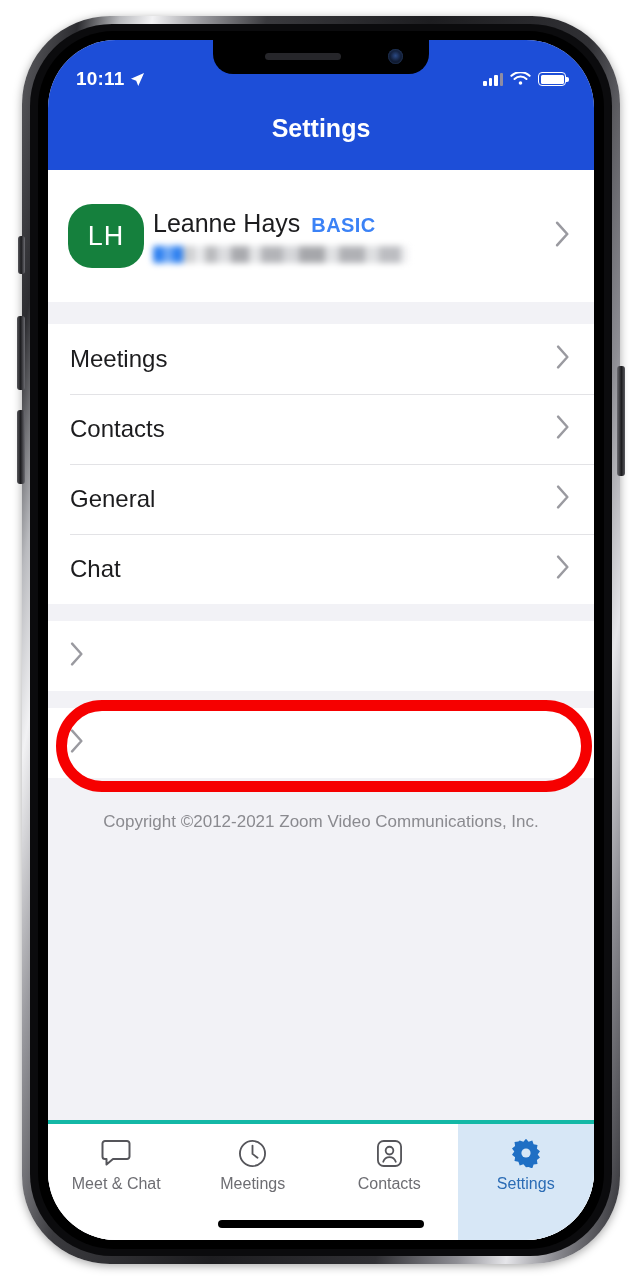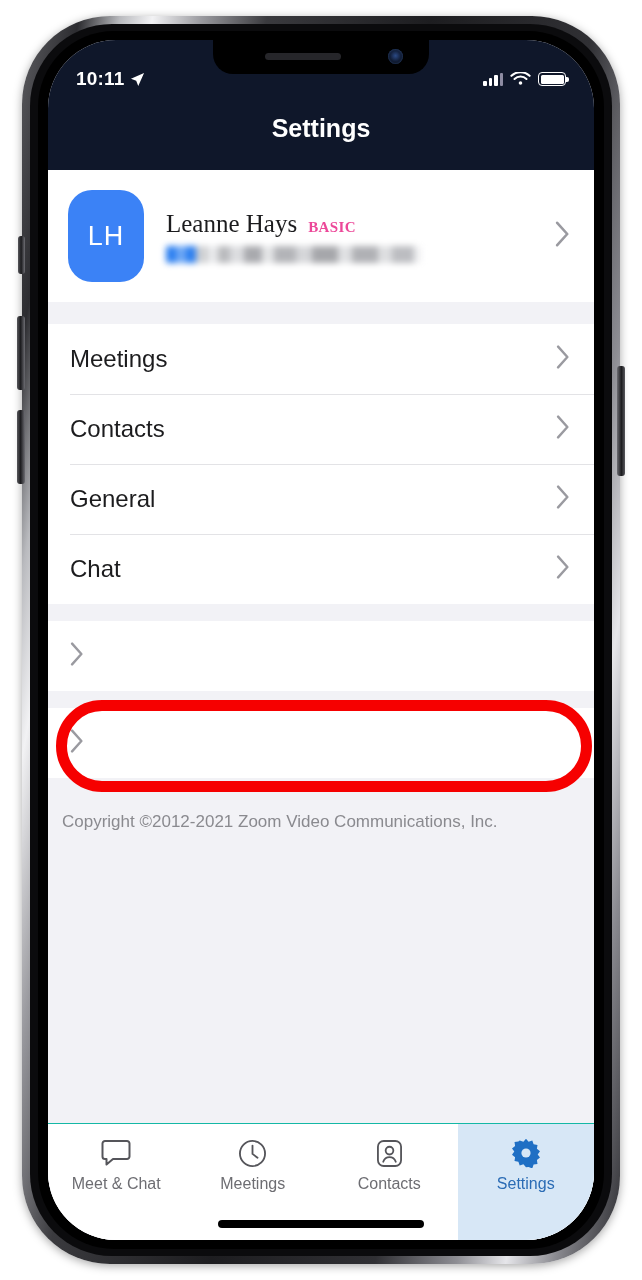--- a/index.html
+++ b/index.html
@@ -110,21 +110,21 @@
     background: radial-gradient(circle at 50% 45%, #2b4a86 0%, #14213d 45%, #05070c 80%);
     box-shadow: inset 0 0 2px #3a5f9e;
   }
 
   
   .navbar {
     position: absolute;
     left: 0; top: 0;
     width: 100%;
     height: 130px;
-    background: #0f172a;
+    background: #1d4ed8;
     z-index: 20;
   }
   .statusbar {
     position: absolute;
     left: 0; top: 24px;
     width: 100%;
     height: 30px;
     display: flex;
     align-items: center;
     justify-content: space-between;
@@ -193,51 +193,50 @@
 
   .profile {
     background: #ffffff;
     height: 132px;
     display: flex;
     align-items: center;
     padding: 0 24px 0 20px;
     box-sizing: border-box;
   }
   .avatar {
-    width: 76px; height: 92px;
+    width: 76px; height: 64px;
     border-radius: 24px;
-    background: #3b82f6;
+    background: #15803d;
     color: #ffffff;
     font-size: 27px;
     letter-spacing: 1px;
     display: flex;
     align-items: center;
     justify-content: center;
     flex: none;
   }
   .profile-text {
     flex: 1;
-    padding-left: 22px;
+    padding-left: 9px;
     min-width: 0;
-    font-family: Liberation Serif, serif;
   }
   .name-row {
     display: flex;
     align-items: baseline;
     gap: 11px;
   }
   .uname {
     font-size: 25px;
     color: #1c1c1e;
     font-weight: normal;
   }
   .plan {
-    font-size: 15px;
+    font-size: 20px;
     font-weight: bold;
-    color: #ec4899;
+    color: #3b82f6;
     letter-spacing: .4px;
   }
   .email-redacted {
     margin-top: 8px;
     height: 17px;
     width: 255px;
     border-radius: 2px;
     filter: blur(3.1px);
     background:
       linear-gradient(90deg,
@@ -285,20 +284,21 @@
   .row + .row::before {
     content: "";
     position: absolute;
     left: 22px; right: 0; top: 0;
     height: 1px;
     background: #e3e3e6;
   }
 
   .copyright {
     padding: 32px 14px 0;
+    text-align: center;
     font-size: 17px;
     line-height: 1.45;
     color: #8a8a8f;
   }
 
   
   .annot {
     position: absolute;
     left: 8px;
     top: 530px;
@@ -311,21 +311,21 @@
     pointer-events: none;
   }
 
   
   .tabbar {
     position: absolute;
     left: 0; right: 0;
     bottom: 0;
     height: 116px;
     background: #ffffff;
-    border-top: 1px solid #14b8a6;
+    border-top: 4px solid #14b8a6;
     display: flex;
     z-index: 25;
   }
   .tab {
     flex: 1;
     display: flex;
     flex-direction: column;
     align-items: center;
     justify-content: flex-start;
     padding-top: 13px;

